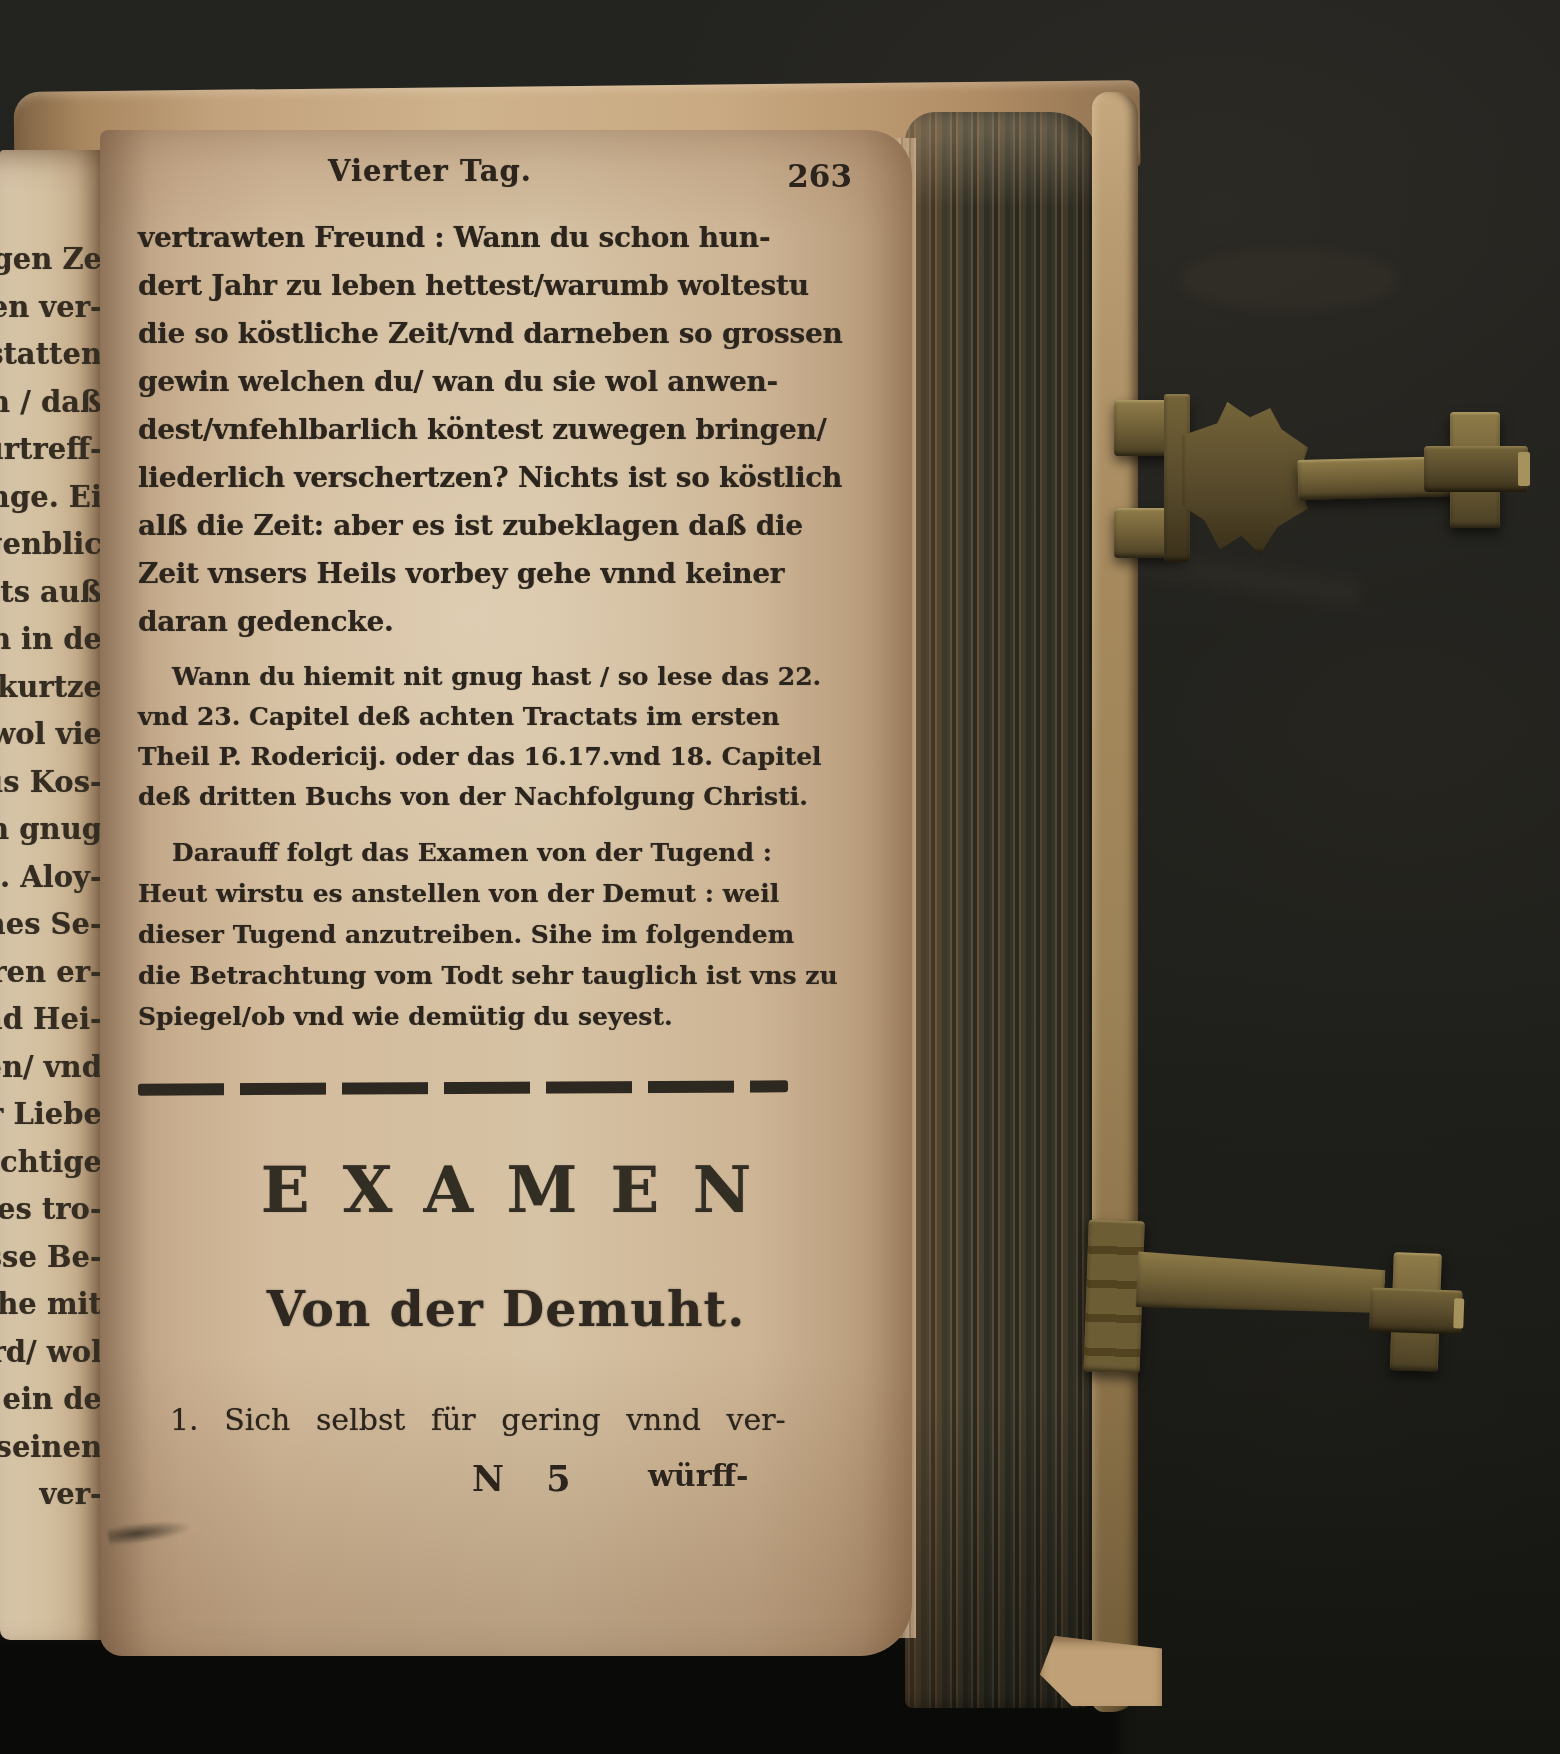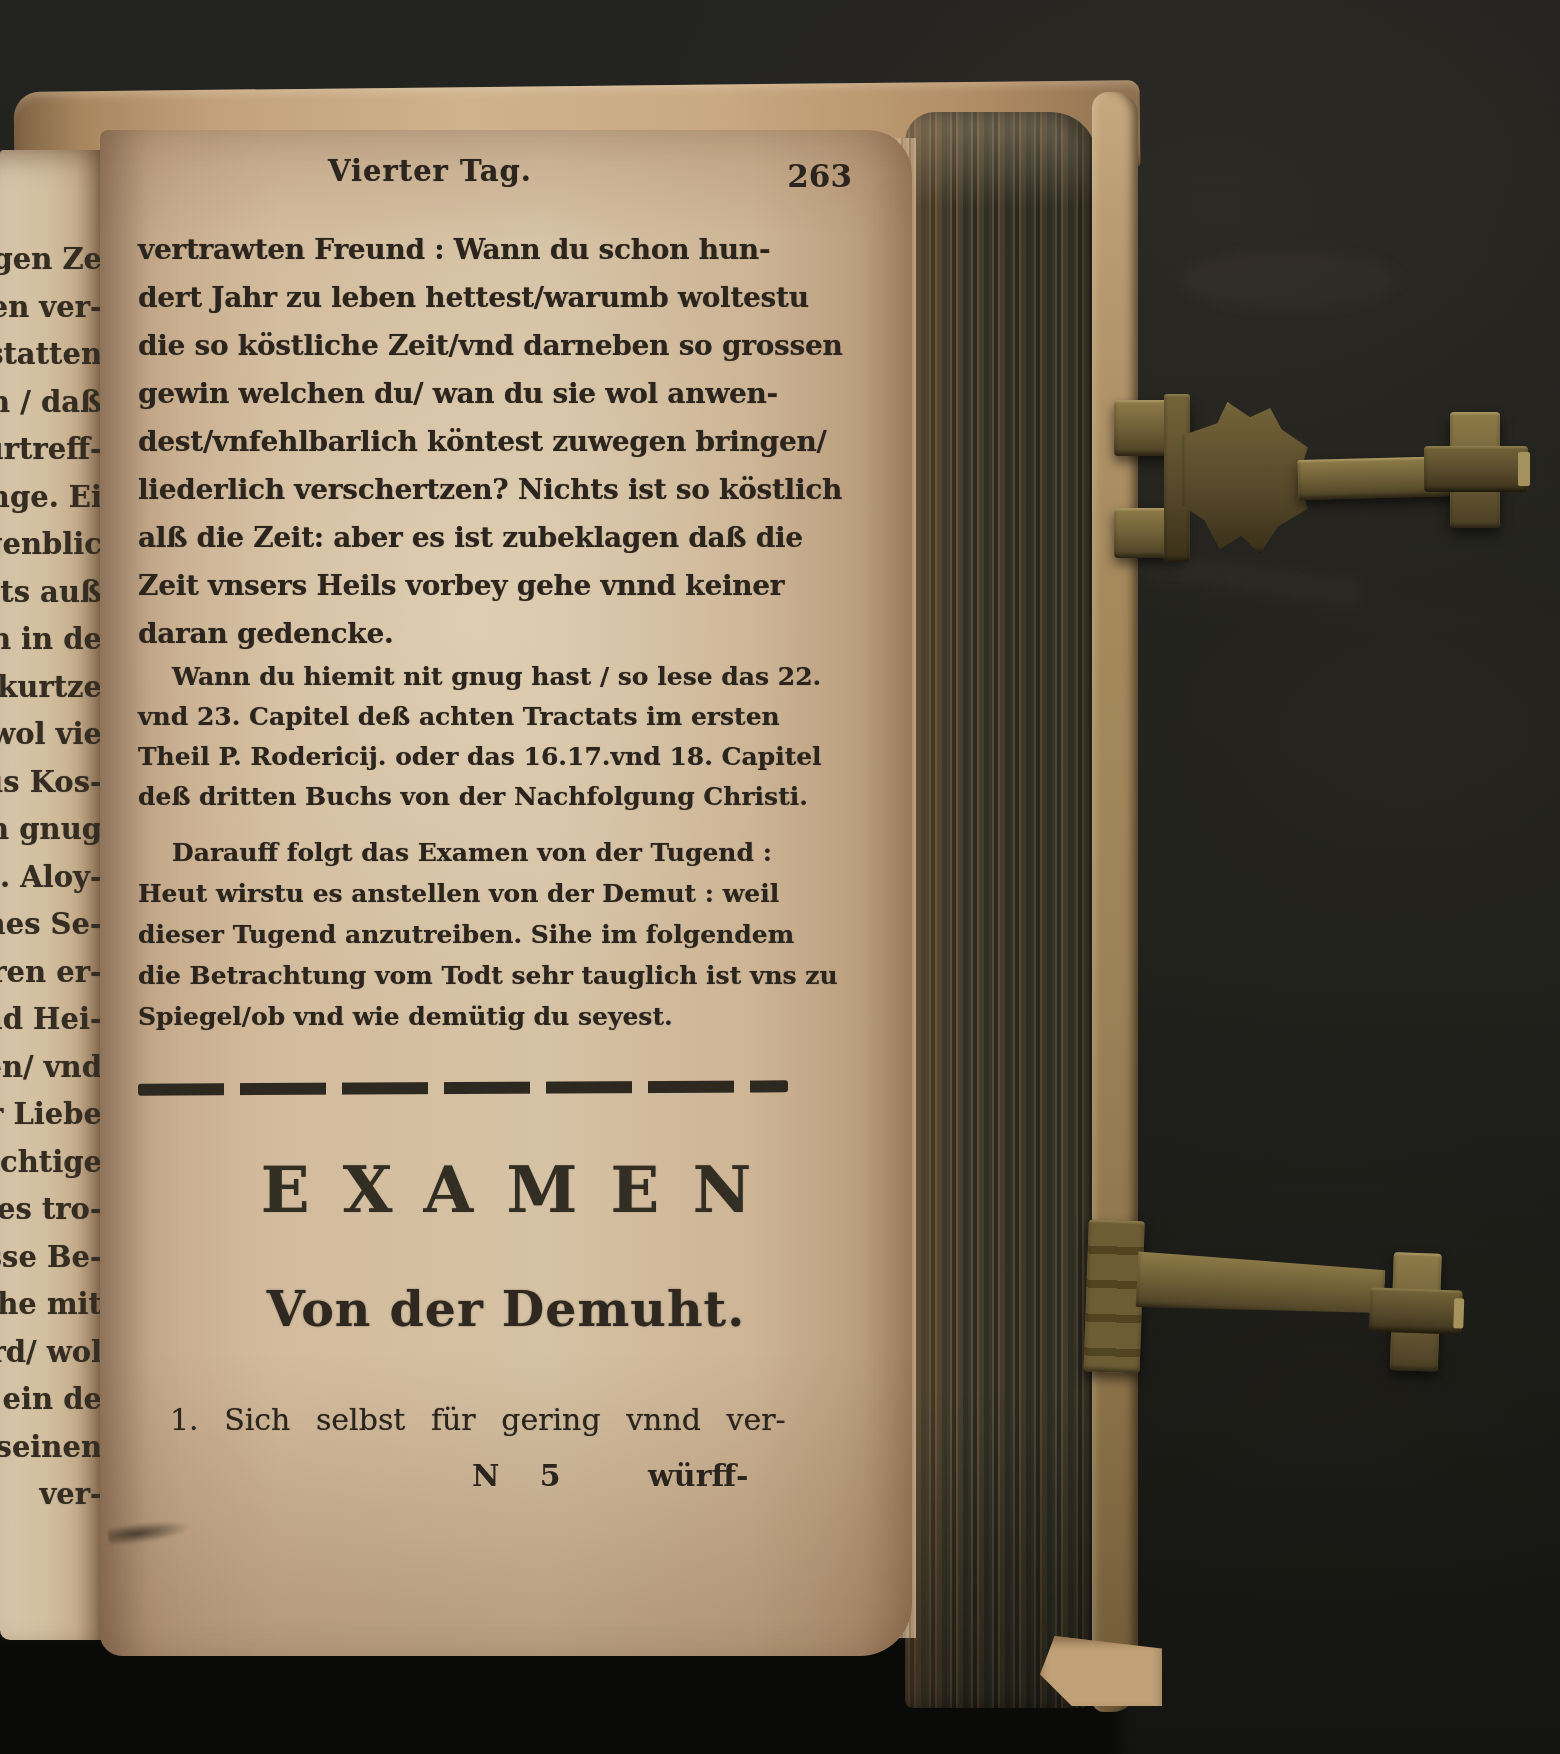--- a/index.html
+++ b/index.html
@@ -73,21 +73,21 @@
   }
   .page-header{position:absolute;top:24px;left:0;width:100%;height:46px;}
   .running-title{
     position:absolute;left:120px;width:420px;text-align:center;
     font-size:29px;font-weight:bold;letter-spacing:1px;text-shadow:0 0 1px rgba(43,37,29,0.6);
   }
   .page-number{position:absolute;right:60px;top:4px;font-size:31px;font-weight:bold;}
 
   .para{position:absolute;left:38px;width:668px;font-weight:bold;text-shadow:0 0 1px rgba(43,37,29,0.55);}
   .para .tline{white-space:nowrap;}
-  .para1{top:96px;font-size:28px;line-height:48px;letter-spacing:-0.3px;}
+  .para1{top:84px;font-size:28px;line-height:48px;letter-spacing:-0.3px;}
   .para2{top:527px;font-size:25px;line-height:40px;}
   .para3{top:702px;font-size:25px;line-height:41px;}
   .para2 .tline:first-child,.para3 .tline:first-child{text-indent:34px;}
 
   .divider{
     position:absolute;left:38px;top:952px;width:650px;height:12px;transform:rotate(-0.3deg);
     background:repeating-linear-gradient(90deg,#2e2920 0 86px,rgba(0,0,0,0) 86px 102px);
     border-radius:3px;
   }
   .heading-roman{
@@ -98,21 +98,21 @@
   .heading-fraktur{
     position:absolute;left:0;top:1150px;width:100%;text-align:center;
     font-size:49px;font-weight:bold;letter-spacing:1px;color:#2e2820;
     text-shadow:0 0 2px rgba(46,40,32,0.5);
   }
   .first-line{
     position:absolute;left:70px;top:1272px;width:700px;
     font-size:30px;font-weight:normal;word-spacing:16px;white-space:nowrap;
     text-shadow:0 0 1px rgba(43,37,29,0.6);
   }
-  .signature{position:absolute;left:372px;top:1328px;font-size:30px;font-weight:bold;word-spacing:30px;}
+  .signature{position:absolute;left:372px;top:1328px;font-size:35px;font-weight:bold;word-spacing:30px;}
   .catchword{position:absolute;left:548px;top:1328px;font-size:30px;font-weight:bold;}
   .ink-smudge{
     position:absolute;left:8px;top:1392px;width:82px;height:20px;transform:rotate(-7deg);
     background:radial-gradient(ellipse at 35% 50%, rgba(40,34,26,0.75), rgba(40,34,26,0) 72%);
     filter:blur(1px);
   }
 
   
   .clasp{position:absolute;}
   .brass{background:linear-gradient(180deg,#8f7c4a 0%,#6d5d35 55%,#4a3f24 100%);

